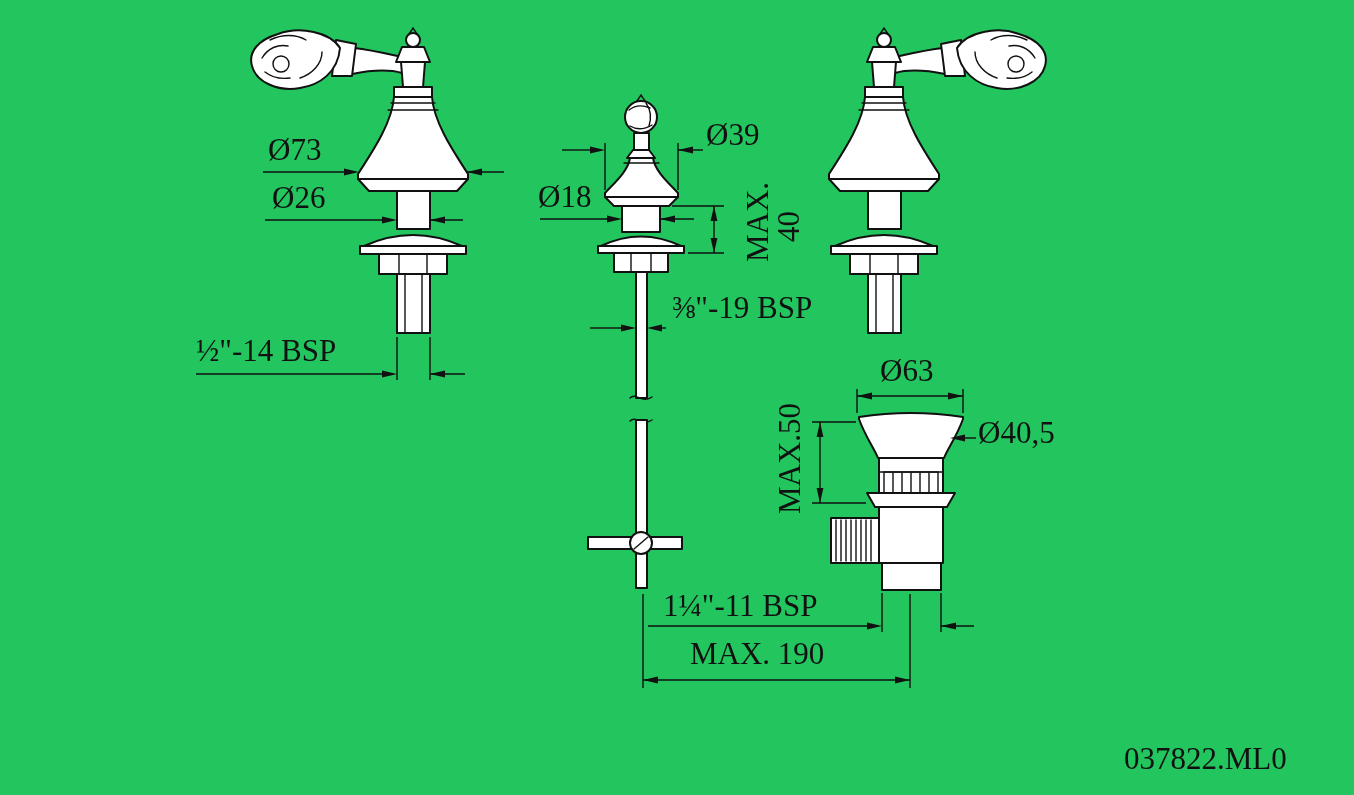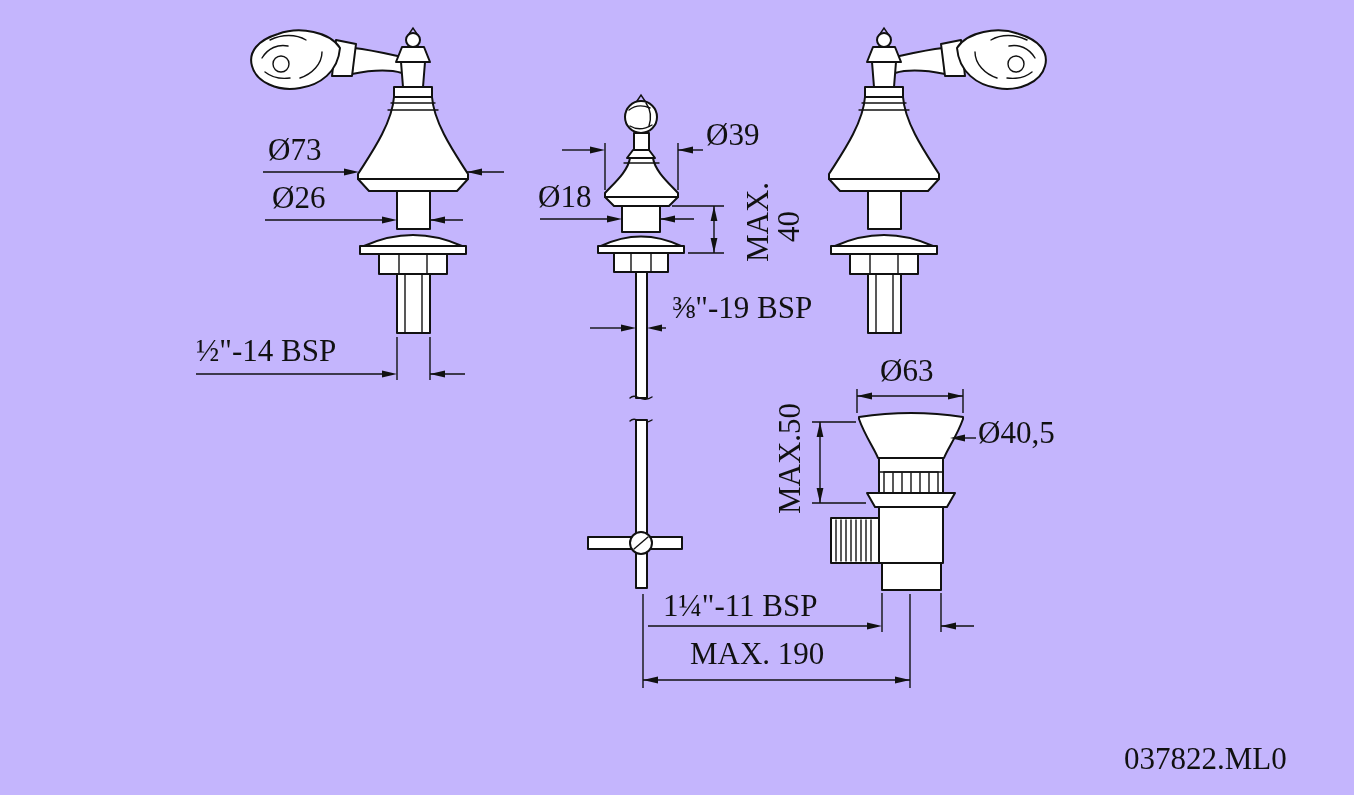--- a/index.html
+++ b/index.html
@@ -1,16 +1,16 @@
 <!DOCTYPE html>
 <html><head>
 <meta charset="utf-8">
 <style>
   html,body{margin:0;padding:0;background:#ffffff;}
-  .canvas{position:relative;width:1354px;height:795px;background:#c4b5fd;overflow:hidden;
+  .canvas{position:relative;width:1354px;height:795px;background:#22c55e;overflow:hidden;
           font-family:"Liberation Serif","DejaVu Serif",serif;}
   svg{display:block;}
   .dim{font-family:"Liberation Serif","DejaVu Serif",serif;font-size:31px;fill:#111111;}
   .outline{fill:#ffffff;stroke:#111111;stroke-width:2;stroke-linejoin:round;stroke-linecap:round;}
   .detail{fill:none;stroke:#111111;stroke-width:1.4;stroke-linecap:round;}
   .dimline{fill:none;stroke:#111111;stroke-width:1.4;}
   .arrow{fill:#111111;stroke:none;}
 </style>
 </head>
 <body>

